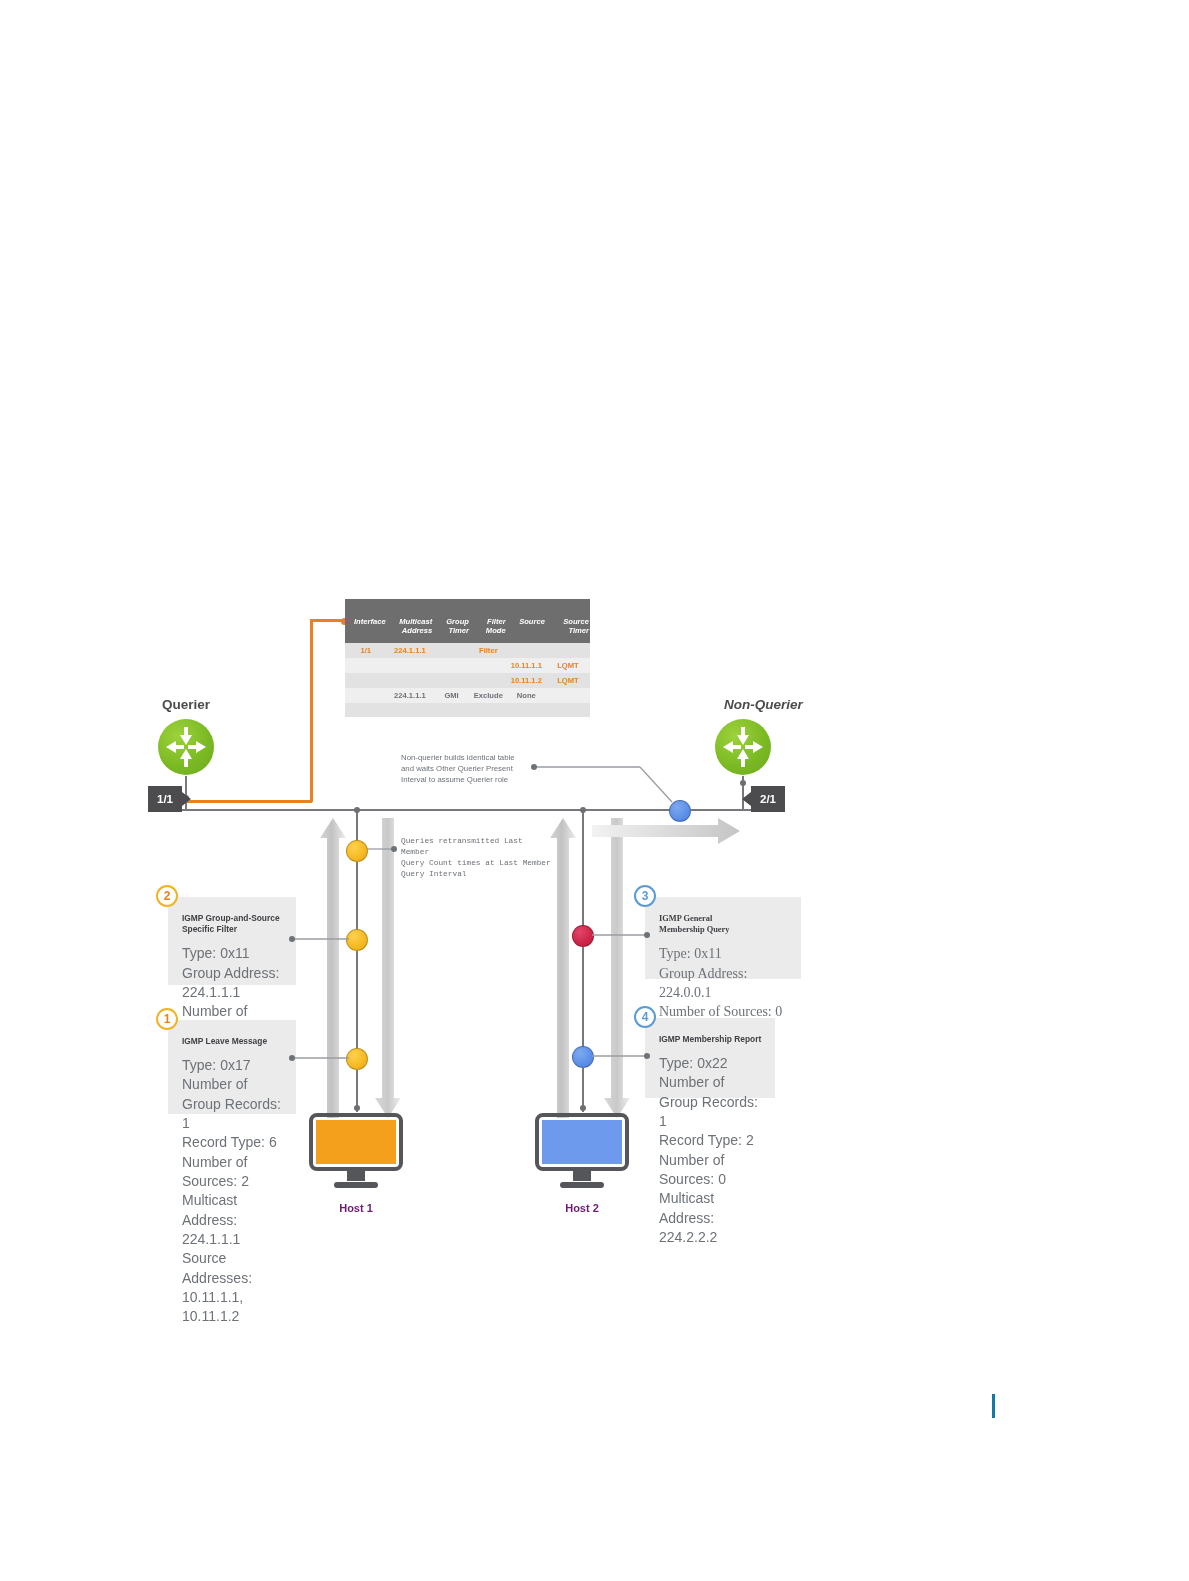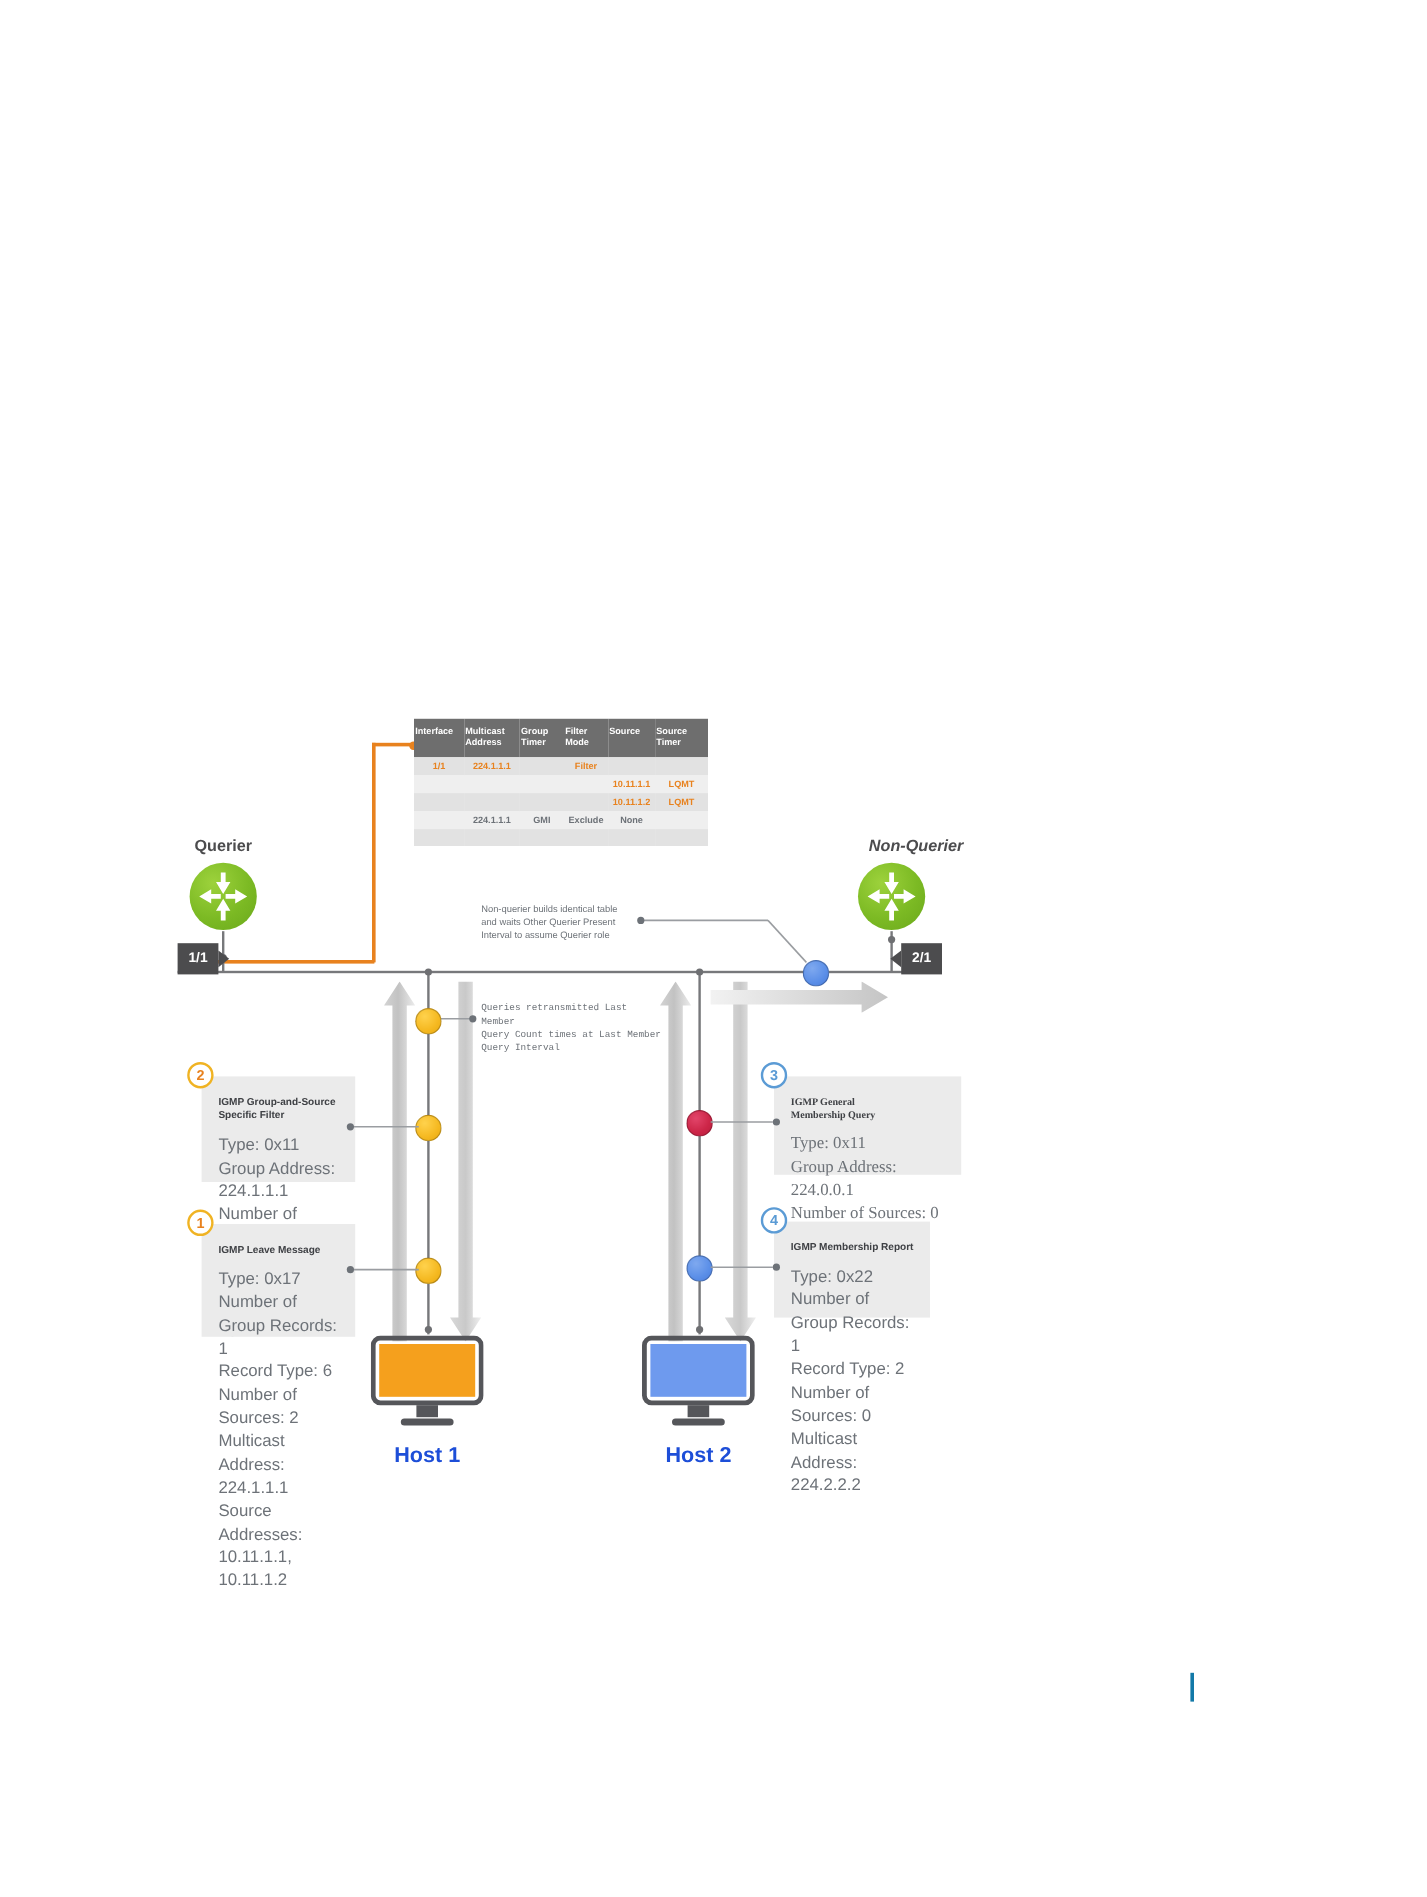--- a/index.html
+++ b/index.html
@@ -40,24 +40,25 @@
     border-collapse: collapse;
     background: #efefef;
   }
   #state-table .thead-row {
     background: #6e6e6e;
   }
   #state-table .thead-row th {
     color: #ffffff;
     font-size: 7.6px;
     font-weight: bold;
-    padding: 6px 1px 7px 1px;
-    text-align: left;
+    padding: 18px 1px 7px 1px;
+    text-align: right;
     line-height: 1.22;
     vertical-align: top;
+    font-style: italic;
   }
   #state-table td {
     font-size: 7.6px;
     font-weight: bold;
     text-align: center;
     padding: 3px 1px;
     height: 8px;
     color: #e8821e;
     white-space: nowrap;
   }
@@ -207,23 +208,23 @@
   .event-dot.red    { background: radial-gradient(circle at 35% 30%, #e2456a 0%, #cc2547 60%, #b81f3d 100%); }
   .event-dot.blue   { background: radial-gradient(circle at 35% 30%, #7fa9ef 0%, #5b8fe8 60%, #4a7ddb 100%); }
   .event-dot.blue-plain {
     background: radial-gradient(circle at 35% 30%, #7fa9ef 0%, #5b8fe8 60%, #4a7ddb 100%);
   }
 
   
   .host { position: absolute; }
   .host-label {
     position: absolute;
-    font-size: 18px;
-    font-weight: bold;
-    color: #1d4ed8;
+    font-size: 11px;
+    font-weight: bold;
+    color: #701a75;
     text-align: center;
     white-space: nowrap;
   }
 
   
   #page-tick {
     position: absolute;
     left: 992px;
     top: 1394px;
     width: 3px;

